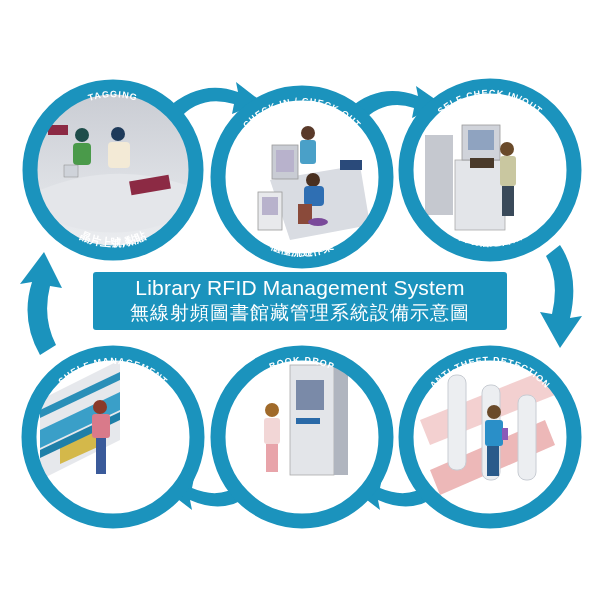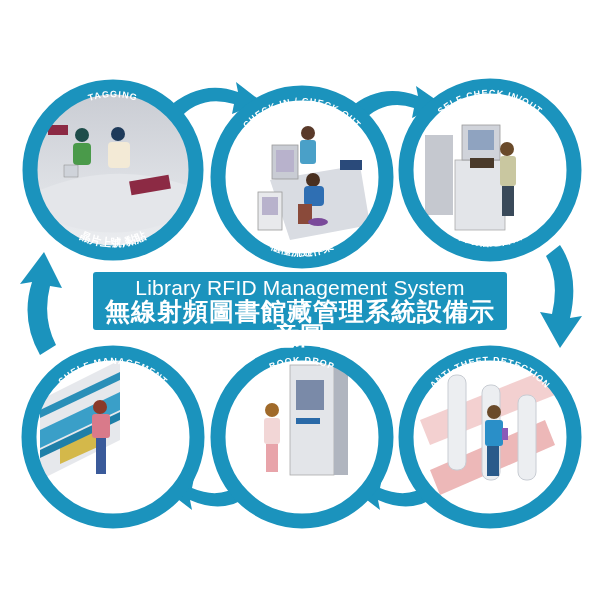--- a/index.html
+++ b/index.html
@@ -2,21 +2,21 @@
 <html><head>
 <meta charset="utf-8">
 <style>
   html, body { margin:0; padding:0; background:#ffffff; }
   body { width:600px; height:600px; position:relative; overflow:hidden;
          font-family:"Liberation Sans", "DejaVu Sans", sans-serif; }
   #diagram { position:absolute; left:0; top:0; width:600px; height:600px; }
   .title-box { position:absolute; left:93px; top:272px; width:414px; height:58px;
                background:#1b93bd; border-radius:3px; color:#fff; text-align:center; }
   .title-en { font-size:21px; line-height:24px; margin-top:4px; letter-spacing:0.2px; }
-  .title-zh { font-family:"DejaVu Sans", sans-serif; font-size:25px; line-height:24px; font-weight:bold; letter-spacing:1px; }
+  .title-zh { font-family:"DejaVu Sans", sans-serif; font-size:19px; line-height:24px; font-weight:normal; letter-spacing:1px; }
   .ring-label { font-family:"Liberation Sans", "DejaVu Sans", sans-serif; font-weight:bold; fill:#fff; letter-spacing:1px; }
   .ring-label-zh { font-family:"DejaVu Sans", sans-serif; font-weight:bold; fill:#fff; }
 </style>
 </head>
 <body>
 
 <svg id="diagram" viewBox="0 0 600 600" xmlns="http://www.w3.org/2000/svg">
   <defs>
     <path id="arcTL" d="M 40 170 A 73 73 0 0 1 186 170"></path>
     <path id="arcTLb" d="M 45 200 A 73 73 0 0 0 181 200"></path>

